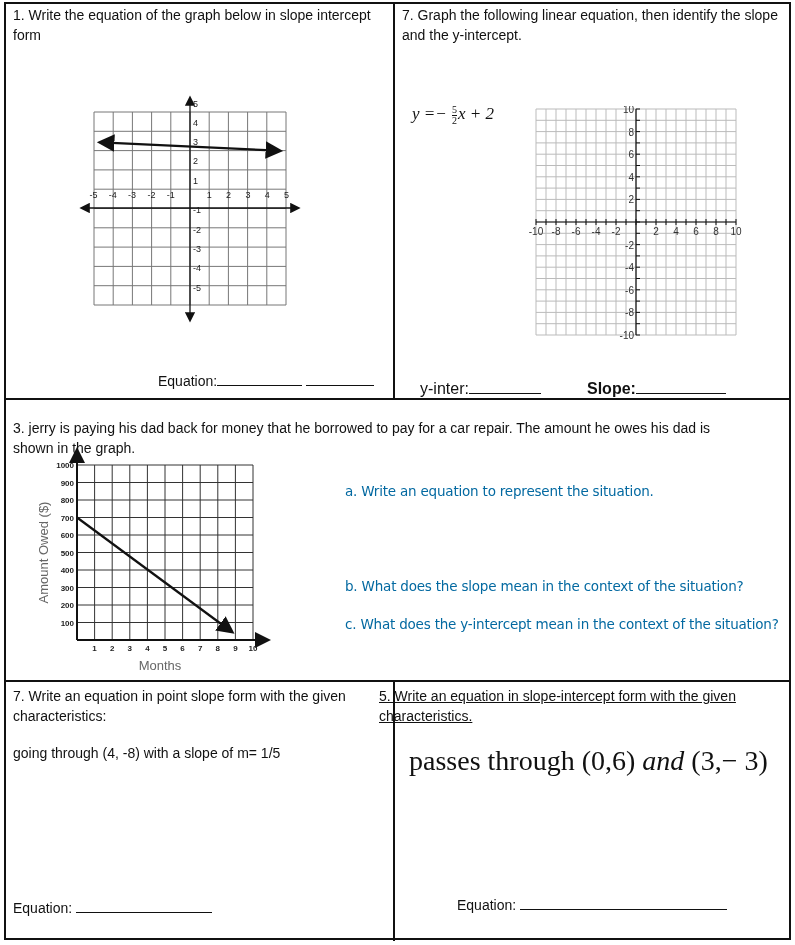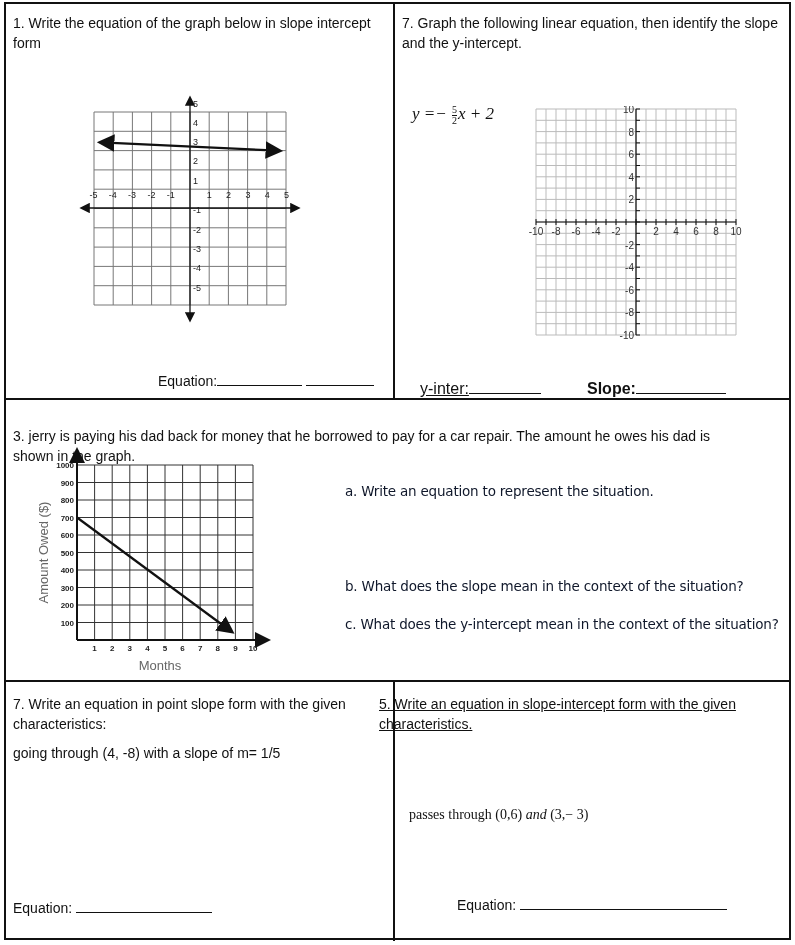--- a/index.html
+++ b/index.html
@@ -1,26 +1,26 @@
 <!DOCTYPE html>
 <html><head>
 <meta charset="utf-8">
 <style>
   html, body { margin:0; padding:0; background:#fff; }
   body { width:795px; height:945px; position:relative; overflow:hidden;
          font-family:"Liberation Sans", sans-serif; color:#111; }
   .page { position:absolute; left:4px; top:2px; width:787px; height:938px;
           border:2px solid #111; box-sizing:border-box; }
   .vline, .hline { position:absolute; background:#111; }
-  .cell { position:absolute; box-sizing:border-box;margin-top:8px; }
+  .cell { position:absolute; box-sizing:border-box; }
   .qtext { font-size:14px; line-height:20px; color:#111; }
   .abs { position:absolute; }
   .blank { display:inline-block; border-bottom:1px solid #111; height:14px; vertical-align:baseline; }
   .serif { font-family:"Liberation Serif", serif; }
-  .sub { font-family:"DejaVu Sans", sans-serif; font-size:13.5px; color:#0f172a; letter-spacing:-0.2px; }
+  .sub { font-family:"DejaVu Sans", sans-serif; font-size:13.5px; color:#0369a1; letter-spacing:-0.2px; }
   svg text { font-family:"Liberation Sans", sans-serif; }
 </style>
 </head>
 <body>
 
 <div class="page">
 
   <div class="vline" style="left:387px; top:0; width:2px; height:395px;"></div>
   <div class="hline" style="left:0; top:394px; width:783px; height:2px;"></div>
   <div class="hline" style="left:0; top:676px; width:783px; height:2px;"></div>
@@ -194,21 +194,21 @@
     <text x="106" y="29.599999999999994" font-size="10" text-anchor="end" fill="#333">8</text>
     <text x="106" y="52.19999999999999" font-size="10" text-anchor="end" fill="#333">6</text>
     <text x="106" y="74.8" font-size="10" text-anchor="end" fill="#333">4</text>
     <text x="106" y="97.4" font-size="10" text-anchor="end" fill="#333">2</text>
     <text x="106" y="142.6" font-size="10" text-anchor="end" fill="#333">-2</text>
     <text x="106" y="165.2" font-size="10" text-anchor="end" fill="#333">-4</text>
     <text x="106" y="187.8" font-size="10" text-anchor="end" fill="#333">-6</text>
     <text x="106" y="210.4" font-size="10" text-anchor="end" fill="#333">-8</text>
     <text x="106" y="233" font-size="10" text-anchor="end" fill="#333">-10</text>
   </svg>
-<div class="abs" style="left:420px; top:379px; font-size:16px;text-decoration:underline;">
+<div class="abs" style="left:420px; top:379px; font-size:16px;">
   <span>y-inter:</span><span class="blank" style="width:72px;"></span>
 </div>
 <div class="abs" style="left:587px; top:379px; font-size:16px;font-weight:bold;">
   <span>Slope:</span><span class="blank" style="width:90px;"></span>
 </div>
 
 <div class="cell qtext abs" style="left:13px; top:418px; width:720px;">3.  jerry is paying his dad back for money that he borrowed to pay for a car repair. The amount he owes his dad is shown in the graph.</div>
 <svg class="abs" id="q3svg" style="left:20px; top:445px;" width="260" height="230">
     <defs>
       <marker id="a3" markerWidth="8" markerHeight="8" refX="6" refY="4" orient="auto-start-reverse">
@@ -266,17 +266,17 @@
 <div class="abs sub" style="left:345px; top:616px;">c.  What does the y-intercept mean in the context of the situation?</div>
 
 <div class="cell qtext abs" style="left:13px; top:686px; width:370px;">7. Write an equation in point slope form with the given characteristics:</div>
 <div class="abs qtext" style="left:13px; top:743px;">going through (4, -8) with a slope of m= 1/5</div>
 <div class="abs qtext" style="left:13px; top:898px;">
   <span>Equation:</span>
   <span class="blank" style="width:136px;"></span>
 </div>
 
 <div class="cell qtext abs" style="left:379px; top:686px; width:380px;text-decoration:underline;">5. Write an equation in slope-intercept form with the given characteristics.</div>
-<div class="abs serif" style="left:409px; top:807px; font-size:14px; white-space:pre;"><span>passes through </span><span>(0,6)</span> <i>and</i> <span>(3,− 3)</span></div>
+<div class="abs serif" style="left:409px; top:745px; font-size:28px; white-space:pre;"><span>passes through </span><span>(0,6)</span> <i>and</i> <span>(3,− 3)</span></div>
 <div class="abs qtext" style="left:457px; top:895px;">
   <span>Equation:</span>
   <span class="blank" style="width:207px;"></span>
 </div>
 
 </body></html>

